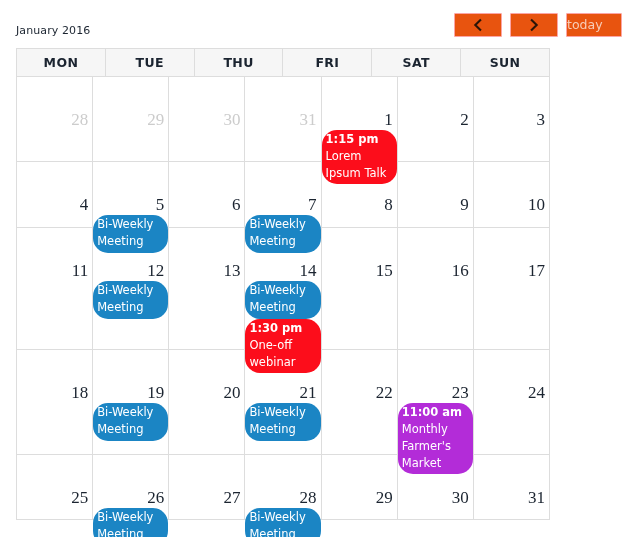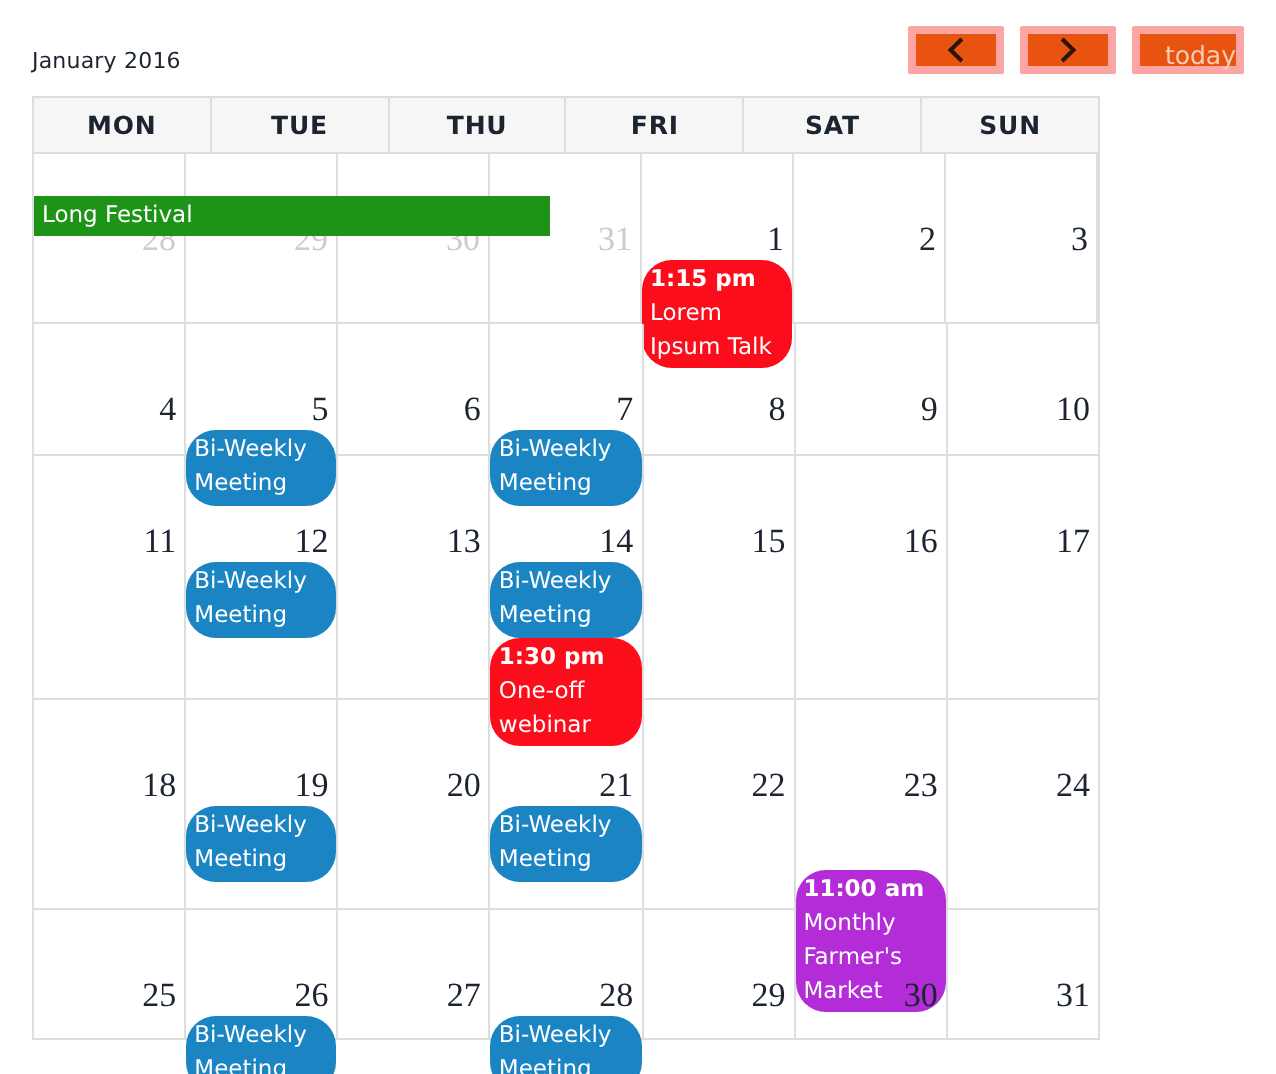--- a/index.html
+++ b/index.html
@@ -42,25 +42,25 @@
     position: absolute;
     right: 0;
     top: 13px;
     display: flex;
     align-items: center;
   }
   .btn {
     box-sizing: border-box;
     height: 24px;
     background: #e8540f;
-    border: 4px solid #fca5a5;
+    border: 1px solid #fca5a5;
     color: #ffffff;
     font-size: 12px;
     line-height: 22px;
-    text-align: right;
+    text-align: left;
     cursor: pointer;
     padding: 0;
     border-radius: 1px;
     font-family: "DejaVu Sans", "Liberation Sans", sans-serif;
     user-select: none;
   }
   .btn-nav {
     width: 48px;
     margin-right: 8px;
     position: relative;
@@ -235,21 +235,20 @@
             </div>
           </div>
           <div class="day-cell">
             <div class="day-number">2</div>
             <div class="day-events"></div>
           </div>
           <div class="day-cell">
             <div class="day-number">3</div>
             <div class="day-events"></div>
           </div>
-          <div class="span-event" style="background: rgb(29, 148, 24); left: 0px; width: 257.857px; top: 21px; height: 20px;"><span class="ev-title">Long Festival</span></div>
         </div>
         <div class="week-row row-h2">
           <div class="day-cell">
             <div class="day-number">4</div>
             <div class="day-events"></div>
           </div>
           <div class="day-cell">
             <div class="day-number">5</div>
             <div class="day-events">
               <div class="event" style="background: rgb(27, 133, 196); height: 38px;">
@@ -349,21 +348,21 @@
               </div>
             </div>
           </div>
           <div class="day-cell">
             <div class="day-number">22</div>
             <div class="day-events"></div>
           </div>
           <div class="day-cell">
             <div class="day-number">23</div>
             <div class="day-events">
-              <div class="event" style="background: rgb(179, 44, 216); height: 71px; margin-top: 32px;">
+              <div class="event" style="background: rgb(179, 44, 216); height: 71px;">
                 <span class="ev-time">11:00 am</span>
                 <span class="ev-title">Monthly Farmer's Market</span>
               </div>
             </div>
           </div>
           <div class="day-cell">
             <div class="day-number">24</div>
             <div class="day-events"></div>
           </div>
         </div>

